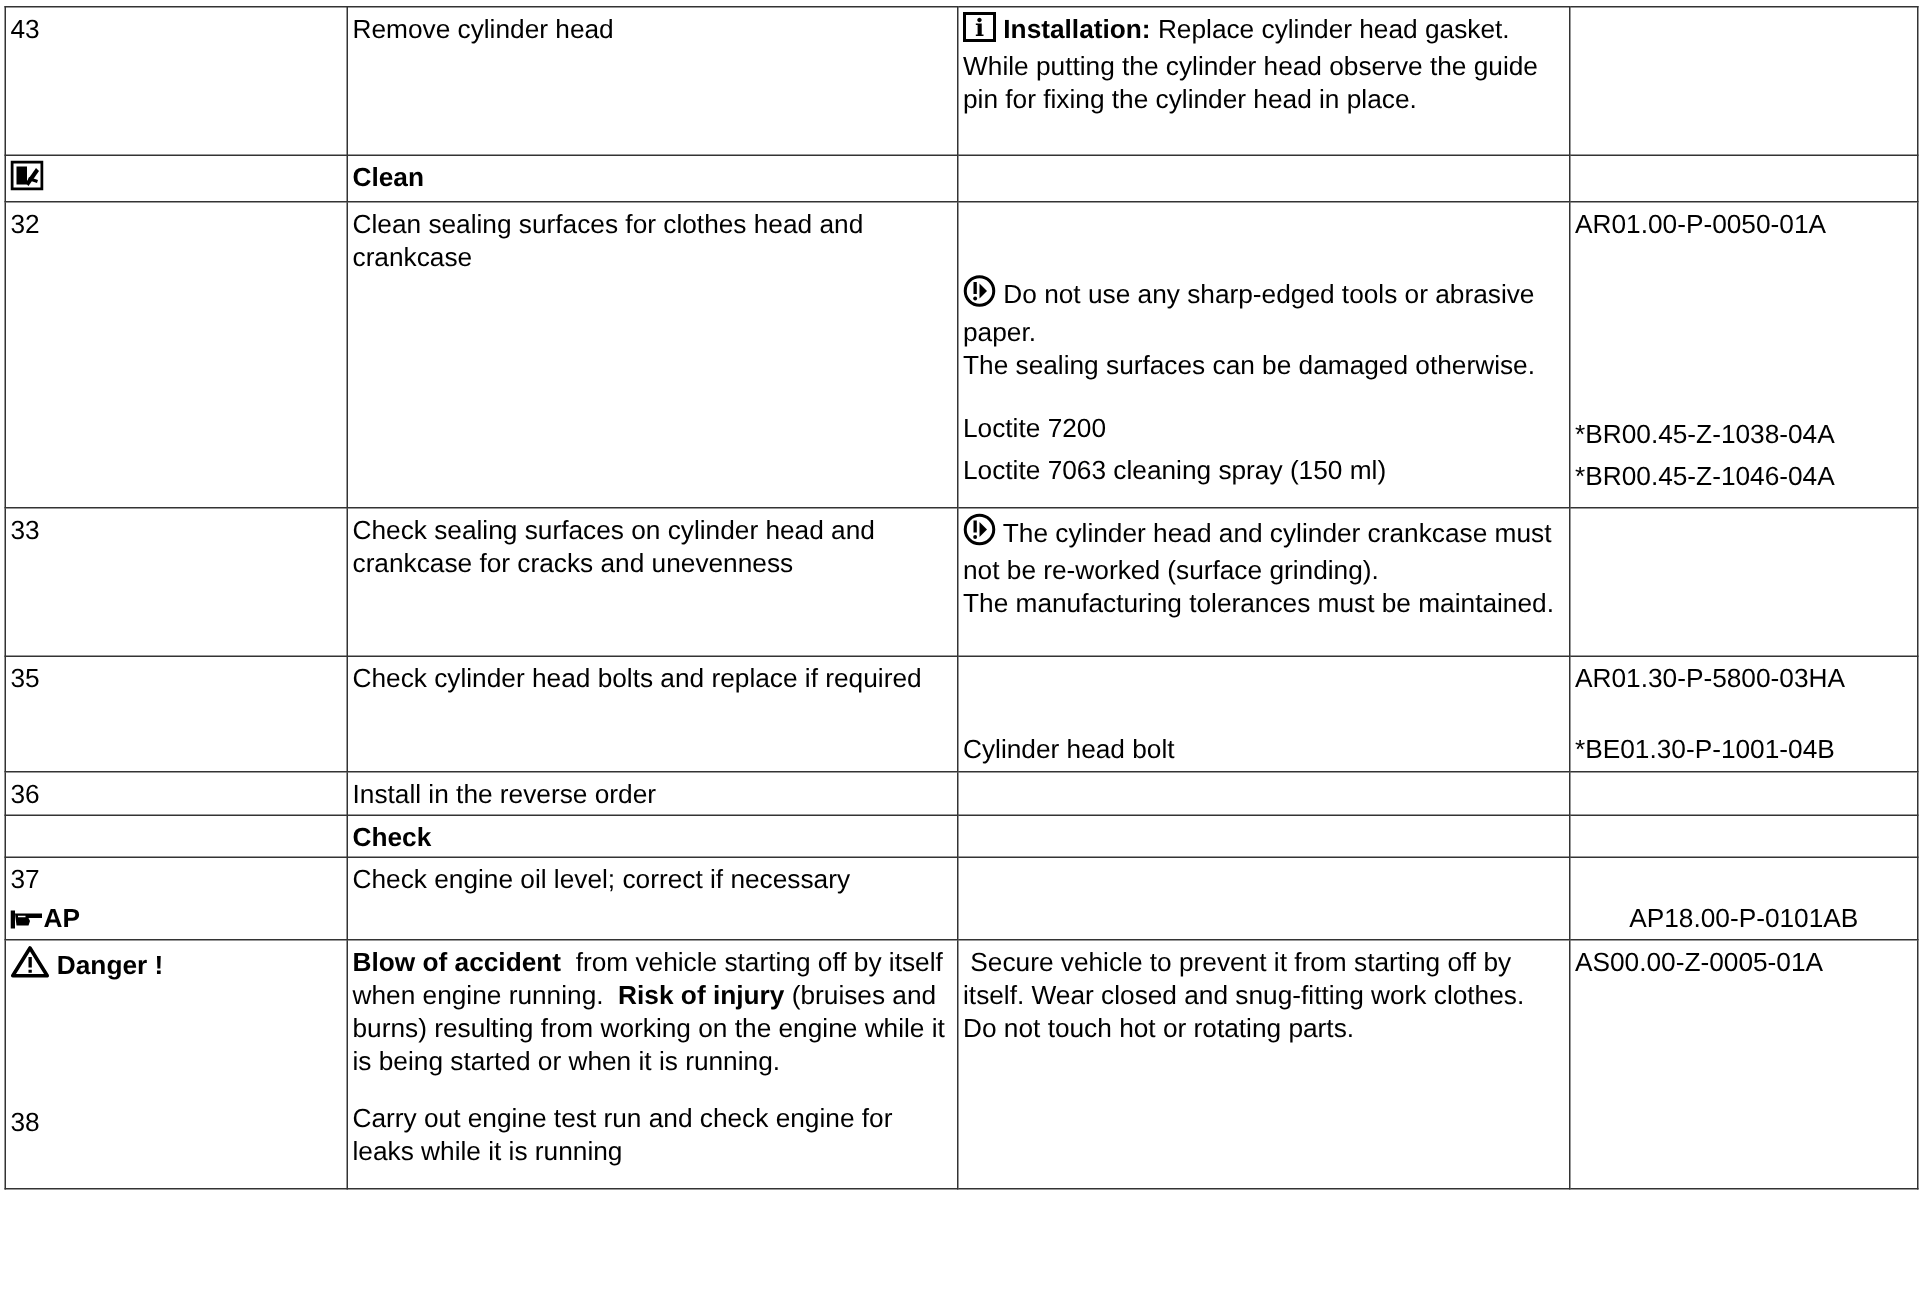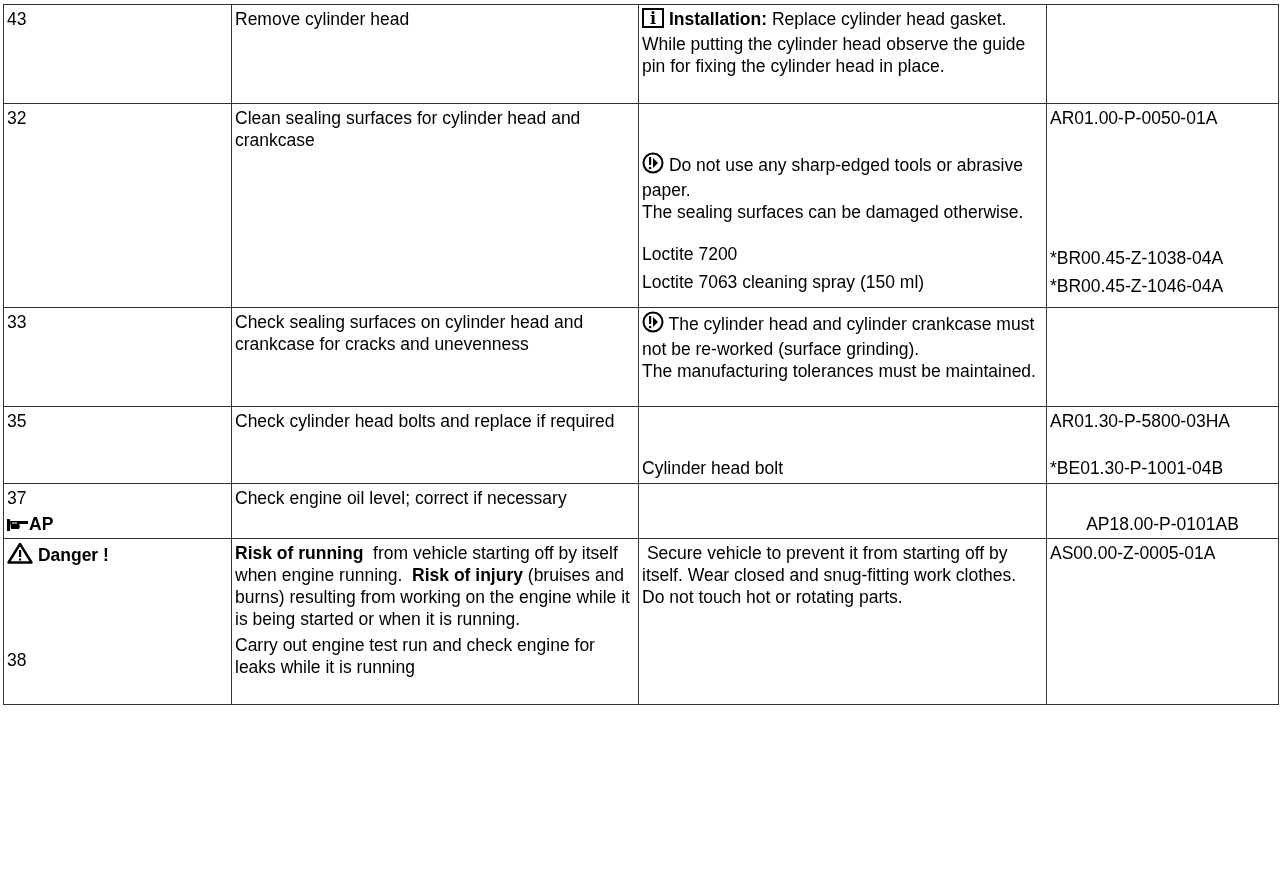--- a/index.html
+++ b/index.html
@@ -33,24 +33,39 @@
         <svg width="22" height="20" viewBox="0 0 22 20">
               <rect x="1" y="1" width="20" height="18" fill="#fff" stroke="#000" stroke-width="2"></rect>
               <text x="11" y="16" text-anchor="middle" font-family="DejaVu Serif, serif" font-weight="bold" font-size="16">i</text>
             </svg>
       </span>
       <b>Installation:</b><span> Replace cylinder head gasket. While putting the cylinder head observe the guide pin for fixing the cylinder head in place.</span>
     </td>
     <td></td>
   </tr>
 
+  <tr style="height:31px;">
+    <td>
+      <span class="icon">
+        <svg width="22" height="20" viewBox="0 0 22 20">
+              <rect x="1" y="1" width="20" height="18" fill="#fff" stroke="#000" stroke-width="2"></rect>
+              <rect x="4" y="4" width="7" height="12" fill="#000"></rect>
+              <path d="M10 15 L17 5 L19 7 L12 17 Z" fill="#000"></path>
+              <path d="M12 12 L18 14" stroke="#000" stroke-width="2"></path>
+            </svg>
+      </span>
+    </td>
+    <td class="bold">Clean</td>
+    <td></td>
+    <td></td>
+  </tr>
 
   <tr style="height:204px;">
     <td>32</td>
-    <td>Clean sealing surfaces for cylinder head and crankcase</td>
+    <td>Clean sealing surfaces for clothes head and crankcase</td>
     <td style="padding-top:48px;">
       <span class="icon">
         <svg width="22" height="22" viewBox="0 0 22 22">
               <circle cx="11" cy="11" r="9.5" fill="#fff" stroke="#000" stroke-width="2"></circle>
               <rect x="7" y="5" width="2.2" height="8" fill="#000"></rect>
               <circle cx="8.1" cy="16" r="1.3" fill="#000"></circle>
               <path d="M11 6 L16 11 L11 16 Z" fill="#000"></path>
             </svg>
       </span>
       <span>Do not use any sharp-edged tools or abrasive paper.</span>
@@ -91,21 +106,33 @@
     <td style="padding-top:50px;">
       <span>Cylinder head bolt</span>
     </td>
     <td>
       <span class="line">AR01.30-P-5800-03HA</span>
       <span class="spacer" style="height:25px;"></span>
       <span class="line">*BE01.30-P-1001-04B</span>
     </td>
   </tr>
 
+  <tr style="height:29px;">
+    <td>36</td>
+    <td>Install in the reverse order</td>
+    <td></td>
+    <td></td>
+  </tr>
 
+  <tr style="height:28px;">
+    <td></td>
+    <td class="bold">Check</td>
+    <td></td>
+    <td></td>
+  </tr>
 
   <tr style="height:55px;">
     <td>
       <span class="line">37</span>
       <span class="line" style="margin-top:4px;">
         <span class="icon">
           <svg width="22" height="16" viewBox="0 0 22 16">
                 <rect x="0" y="2" width="3" height="12" fill="#000"></rect>
                 <path d="M3 4 H10 L21 4 L21 7 L12 7 L13 9 L12 12 L4 12 Z" fill="#000"></path>
                 <path d="M5 6 H10" stroke="#fff" stroke-width="1"></path>
@@ -130,23 +157,23 @@
                 <rect x="12" y="16.5" width="2.2" height="2" fill="#000"></rect>
               </svg>
         </span>
         <b>Danger !</b>
       </span>
       <span class="spacer" style="height:80px;"></span>
       <span class="line">38</span>
     </td>
     <td>
       <span style="display:block;">
-        <b>Risk of running</b><span style="white-space:pre-wrap;">  from vehicle starting off by itself when engine running.  </span><b>Risk of injury</b><span> (bruises and burns) resulting from working on the engine while it is being started or when it is running.</span>
+        <b>Blow of accident</b><span style="white-space:pre-wrap;">  from vehicle starting off by itself when engine running.  </span><b>Risk of injury</b><span> (bruises and burns) resulting from working on the engine while it is being started or when it is running.</span>
       </span>
-      <span class="line" style="margin-top:4px;">Carry out engine test run and check engine for leaks while it is running</span>
+      <span class="line" style="margin-top:16px;">Carry out engine test run and check engine for leaks while it is running</span>
     </td>
     <td style="white-space:pre-wrap;"> Secure vehicle to prevent it from starting off by itself. Wear closed and snug-fitting work clothes. Do not touch hot or rotating parts.</td>
     <td>
       <span>AS00.00-Z-0005-01A</span>
     </td>
   </tr>
 </tbody>
   </table>
 
 </body></html>

